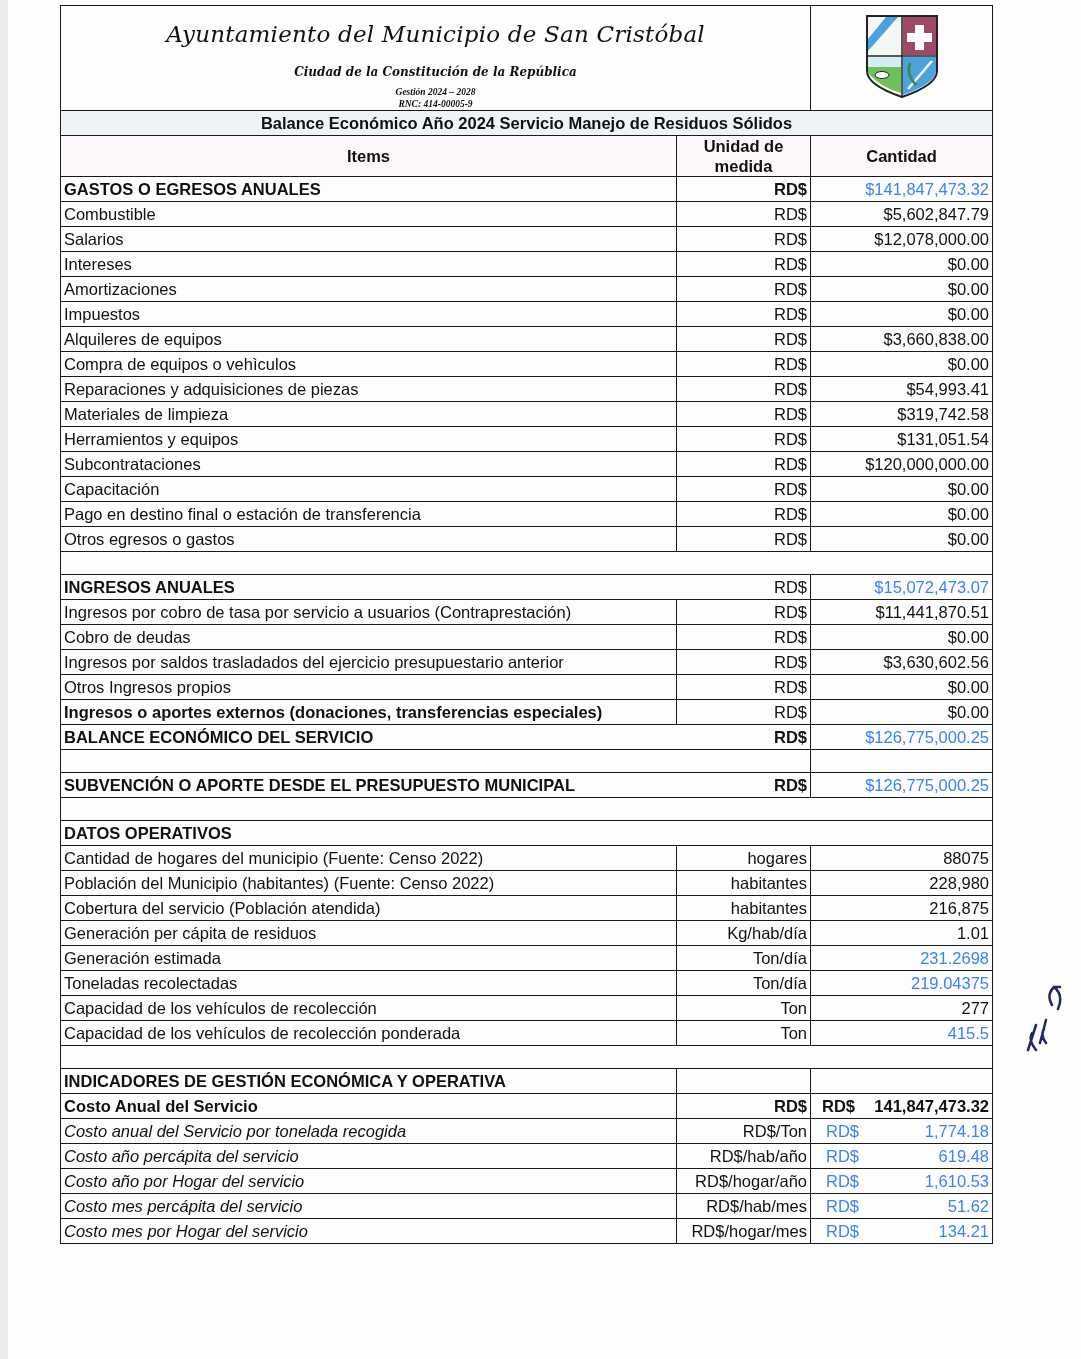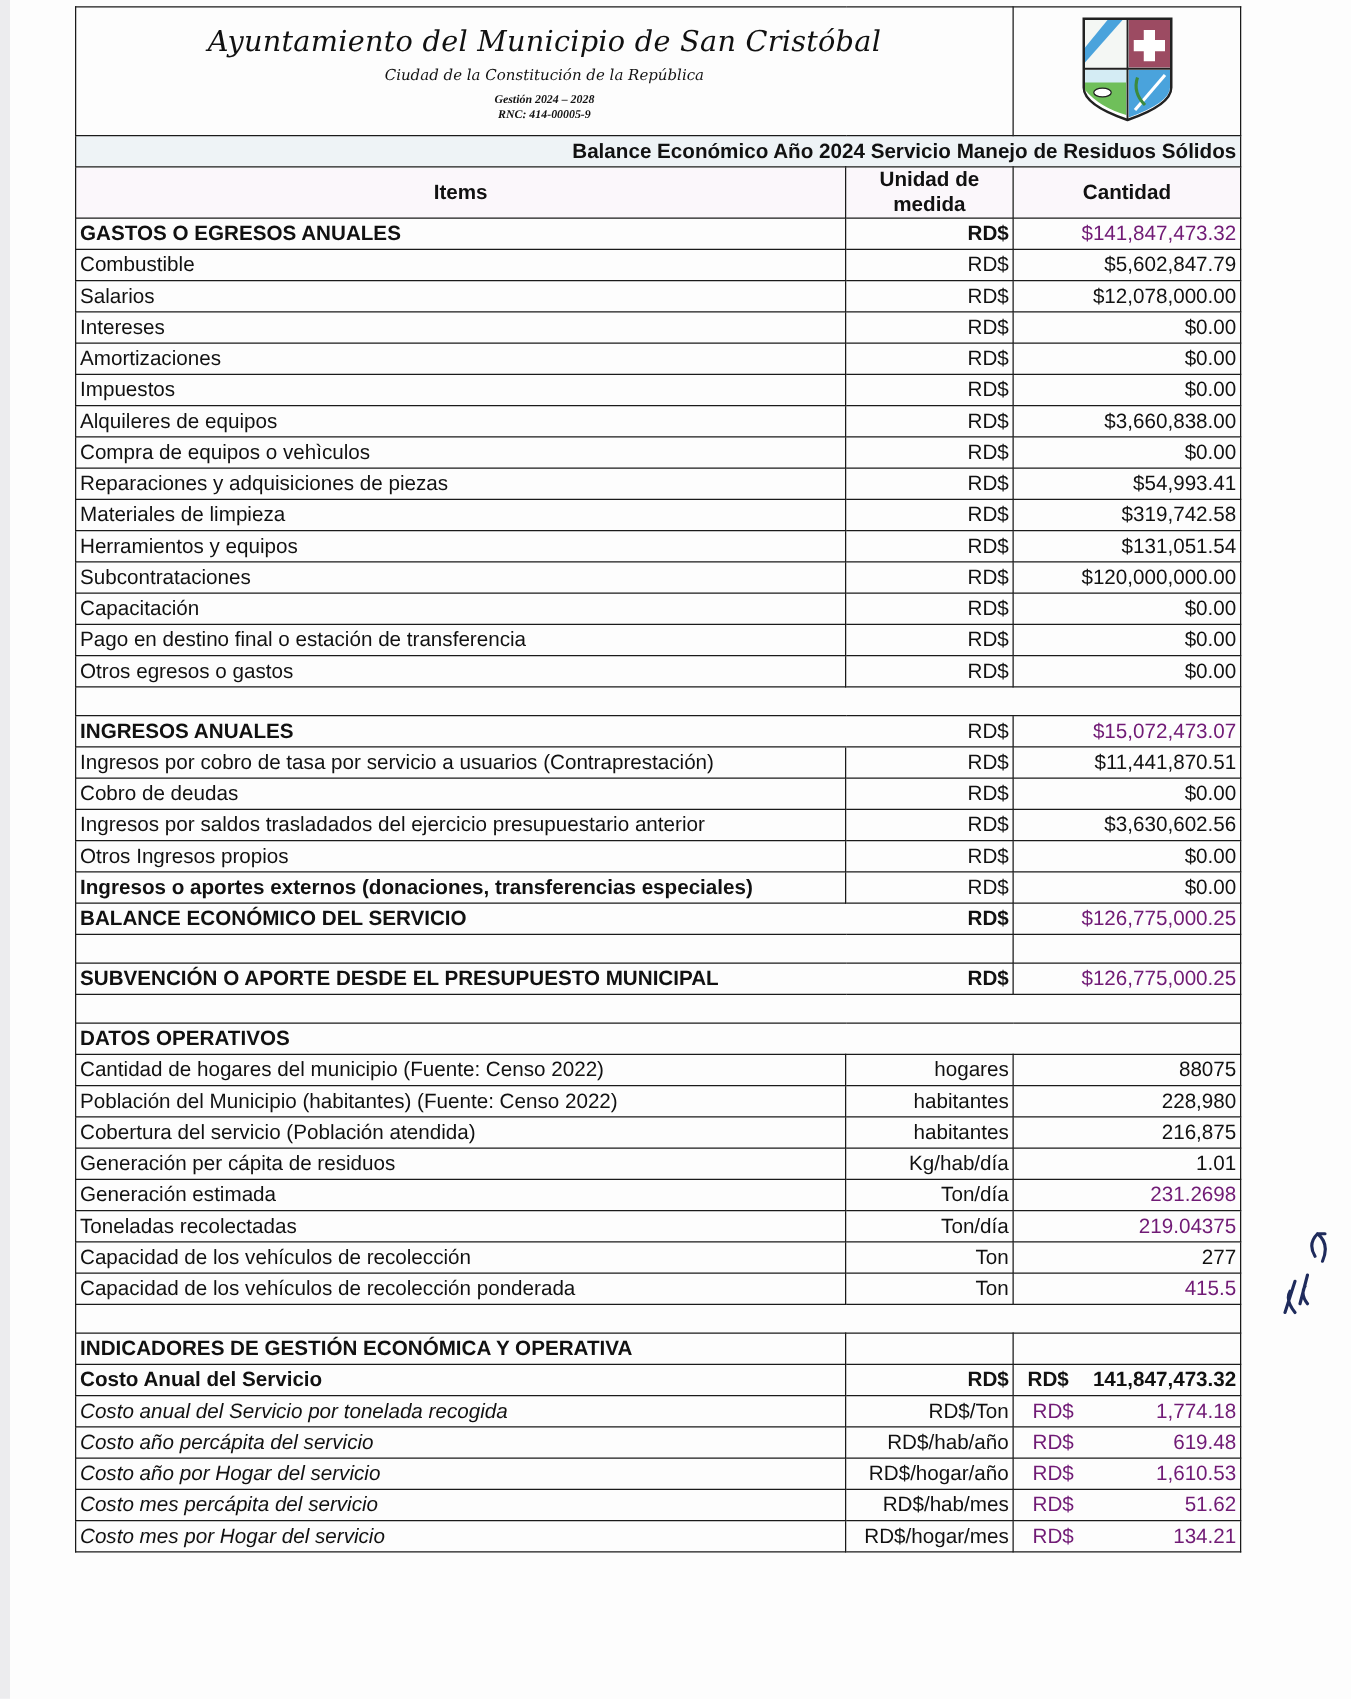--- a/index.html
+++ b/index.html
@@ -7,30 +7,30 @@
     width:1081px; height:1359px; background:#fdfdfd; position:relative; overflow:hidden;
     font-family:"Liberation Sans", sans-serif; color:#111;
   }
   .leftstrip { position:absolute; left:0; top:0; width:8px; height:1359px; background:#ececee; }
   .doc { position:absolute; left:60px; top:5px; width:932px; }
   table { border-collapse:collapse; width:932px; table-layout:fixed; }
   td { border:1.5px solid #1a1a1a; padding:0 3px; height:24px; font-size:16.5px; line-height:20px; white-space:nowrap; overflow:hidden; }
   col.c1 { width:616px; } col.c2 { width:134px; } col.c3 { width:182px; }
   .header-cell { height:102px; position:relative; text-align:center; vertical-align:top; padding:0; }
   .script-title { font-family:"DejaVu Serif", serif; font-style:italic; font-size:23px; margin-top:18px; letter-spacing:0.2px;text-align:center; }
-  .script-sub { font-family:"DejaVu Serif", serif; font-style:italic; font-size:12px; margin-top:6px; font-weight:normal; }
+  .script-sub { font-family:"DejaVu Serif", serif; font-style:italic; font-size:12px; margin-top:18px; font-weight:bold; }
   .small-line { font-family:"Liberation Serif", serif; font-style:italic; font-size:9.5px; font-weight:bold; line-height:12px; }
   .logo-cell { height:102px; text-align:center; vertical-align:middle; padding:0; }
-  .report-title { text-align:right; font-weight:bold; font-size:16.5px; height:24px; background:#eef3f6; }
+  .report-title { text-align:center; font-weight:bold; font-size:16.5px; height:24px; background:#eef3f6; }
   .colhead { text-align:center; font-weight:bold; font-size:16.5px; background:#fbf7fb; }
   .colhead.items { height:40px; }
   .colhead.unit { line-height:20px; white-space:normal; }
   .bold { font-weight:bold; }
   .right { text-align:right; }
-  .blue { color:#701a75; }
+  .blue { color:#3b82f6; }
   .italic { font-style:italic;margin-left:33px; }
   .spacer td { height:22px; }
   .noleft { border-left:none; }
   .noright { border-right:none; }
   .split { display:flex; justify-content:space-between; }
   .handnote { position:absolute; left:1018px; top:965px; width:50px; height:90px; }
 </style>
 </head>
 <body>
 

